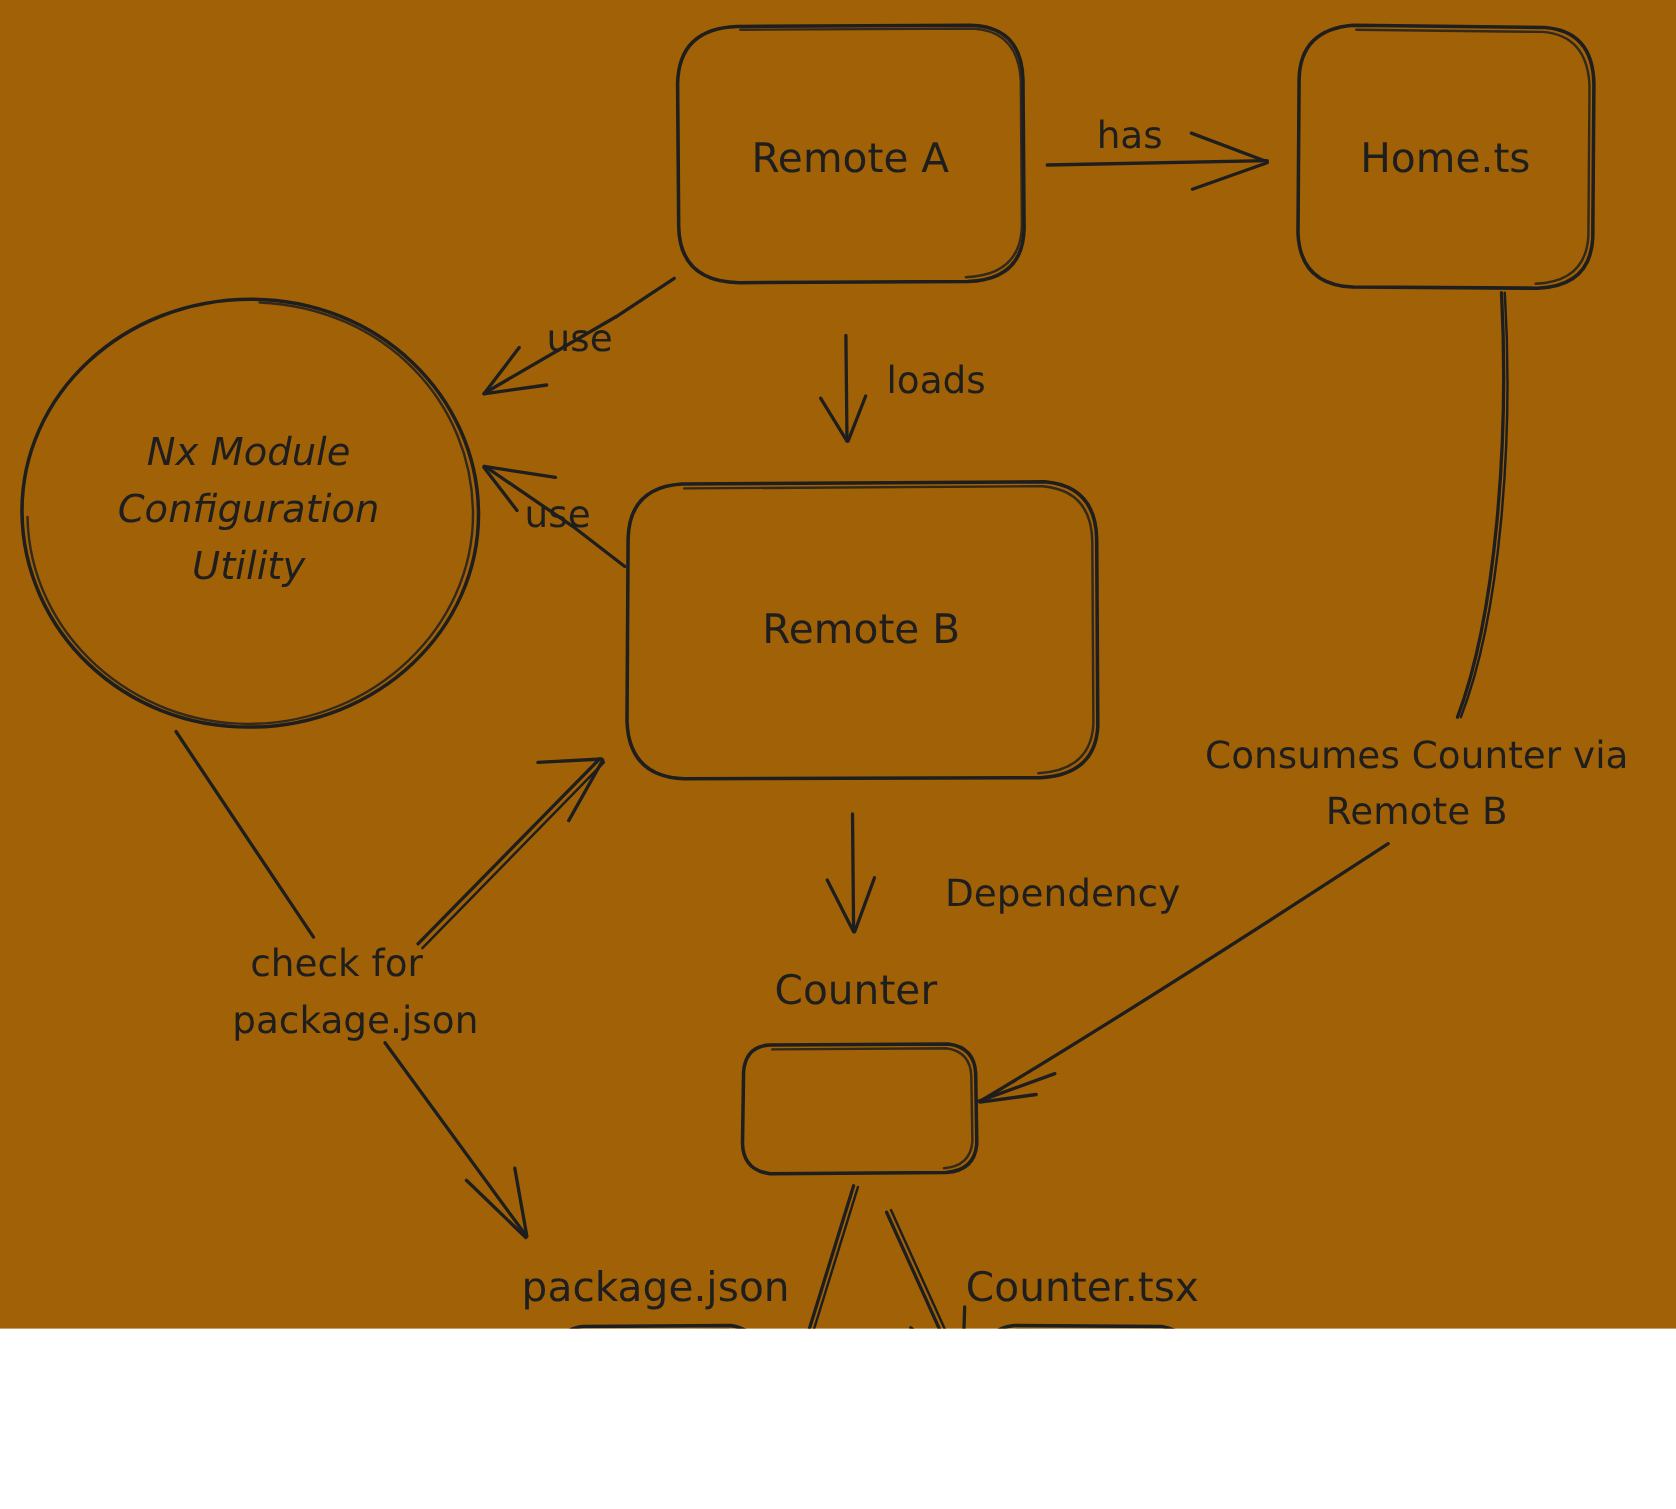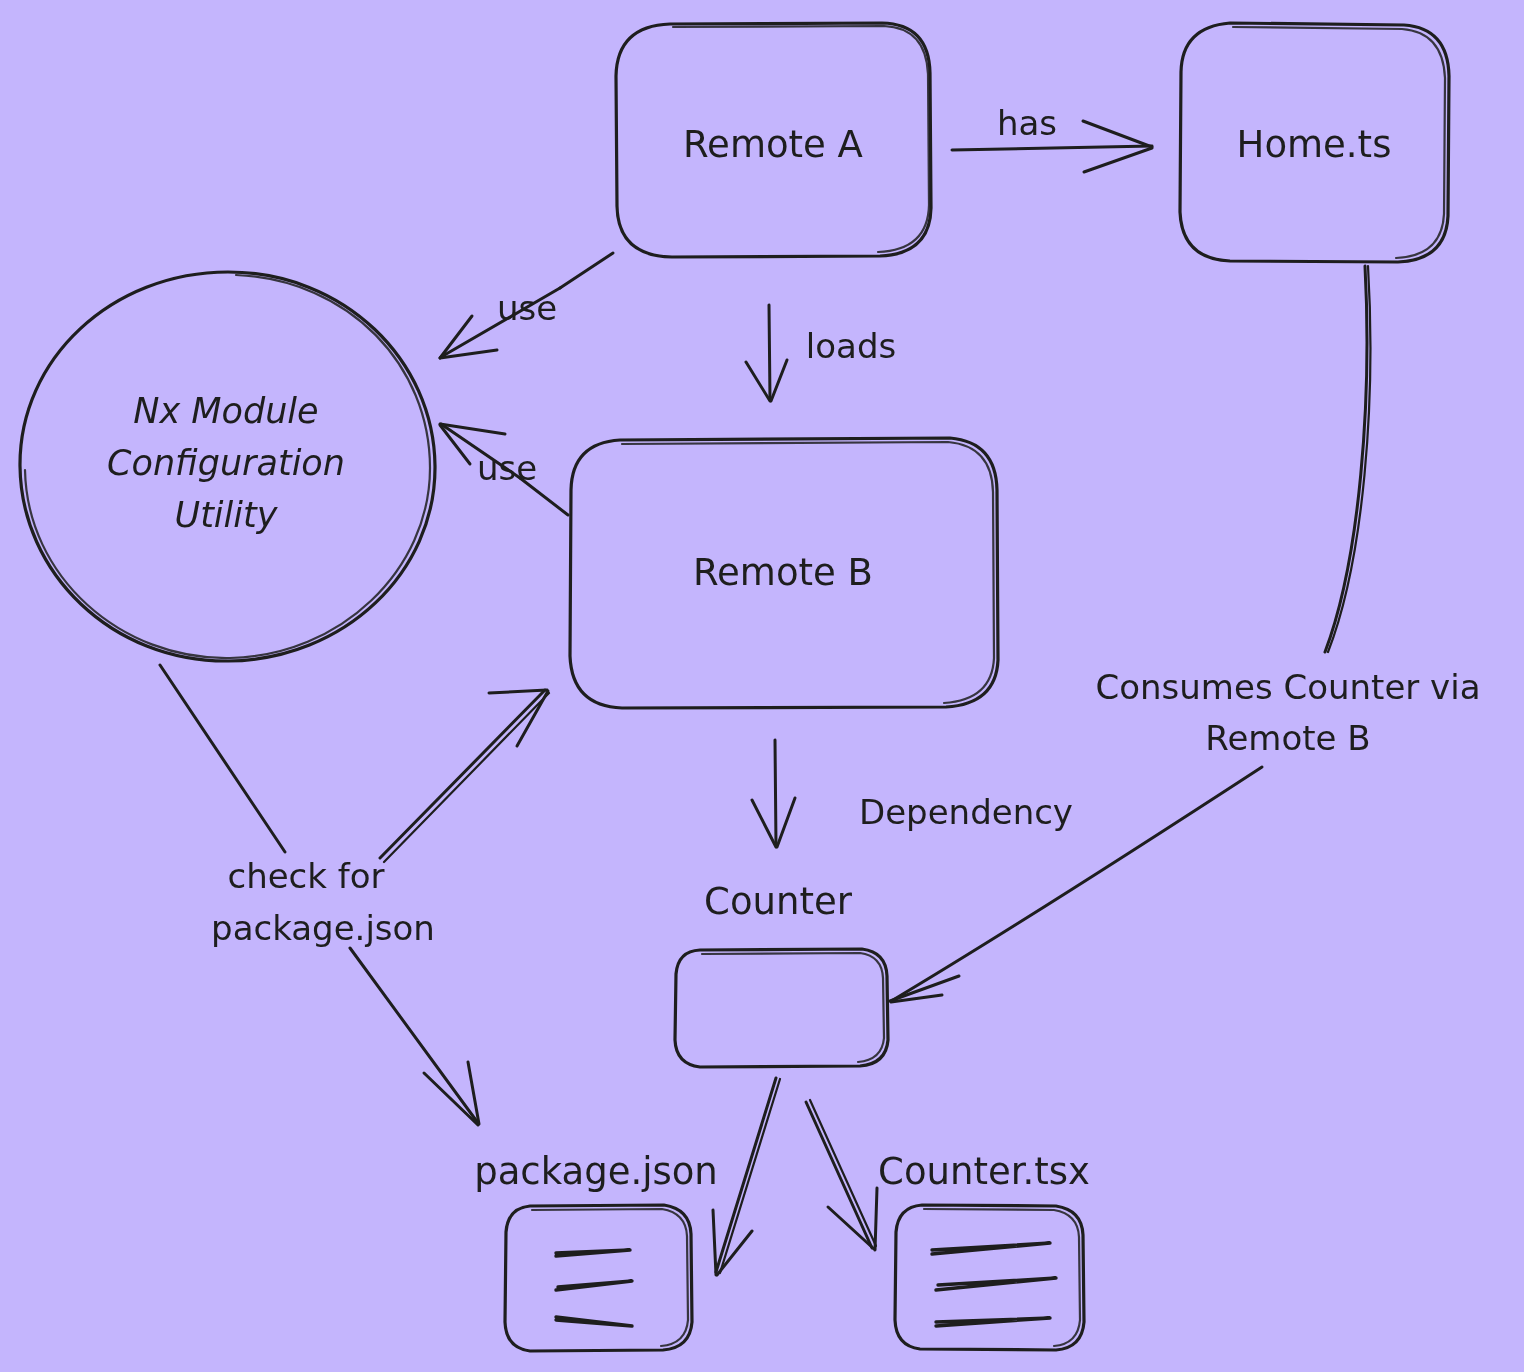--- a/index.html
+++ b/index.html
@@ -6,22 +6,22 @@
     margin: 0;
     padding: 0;
     background: #ffffff;
   }
   body {
     font-family: "DejaVu Sans", sans-serif;
   }
   #canvas-wrap {
     position: relative;
     width: 1524px;
-    height: 1372px;
-    background: #c4b5fd;
+    height: 1208px;
+    background: #a16207;
     overflow: hidden;
   }
   svg#diagram {
     position: absolute;
     top: 0; left: 0;
     width: 1524px;
     height: 1372px;
     display: block;
   }
   .stroke {

